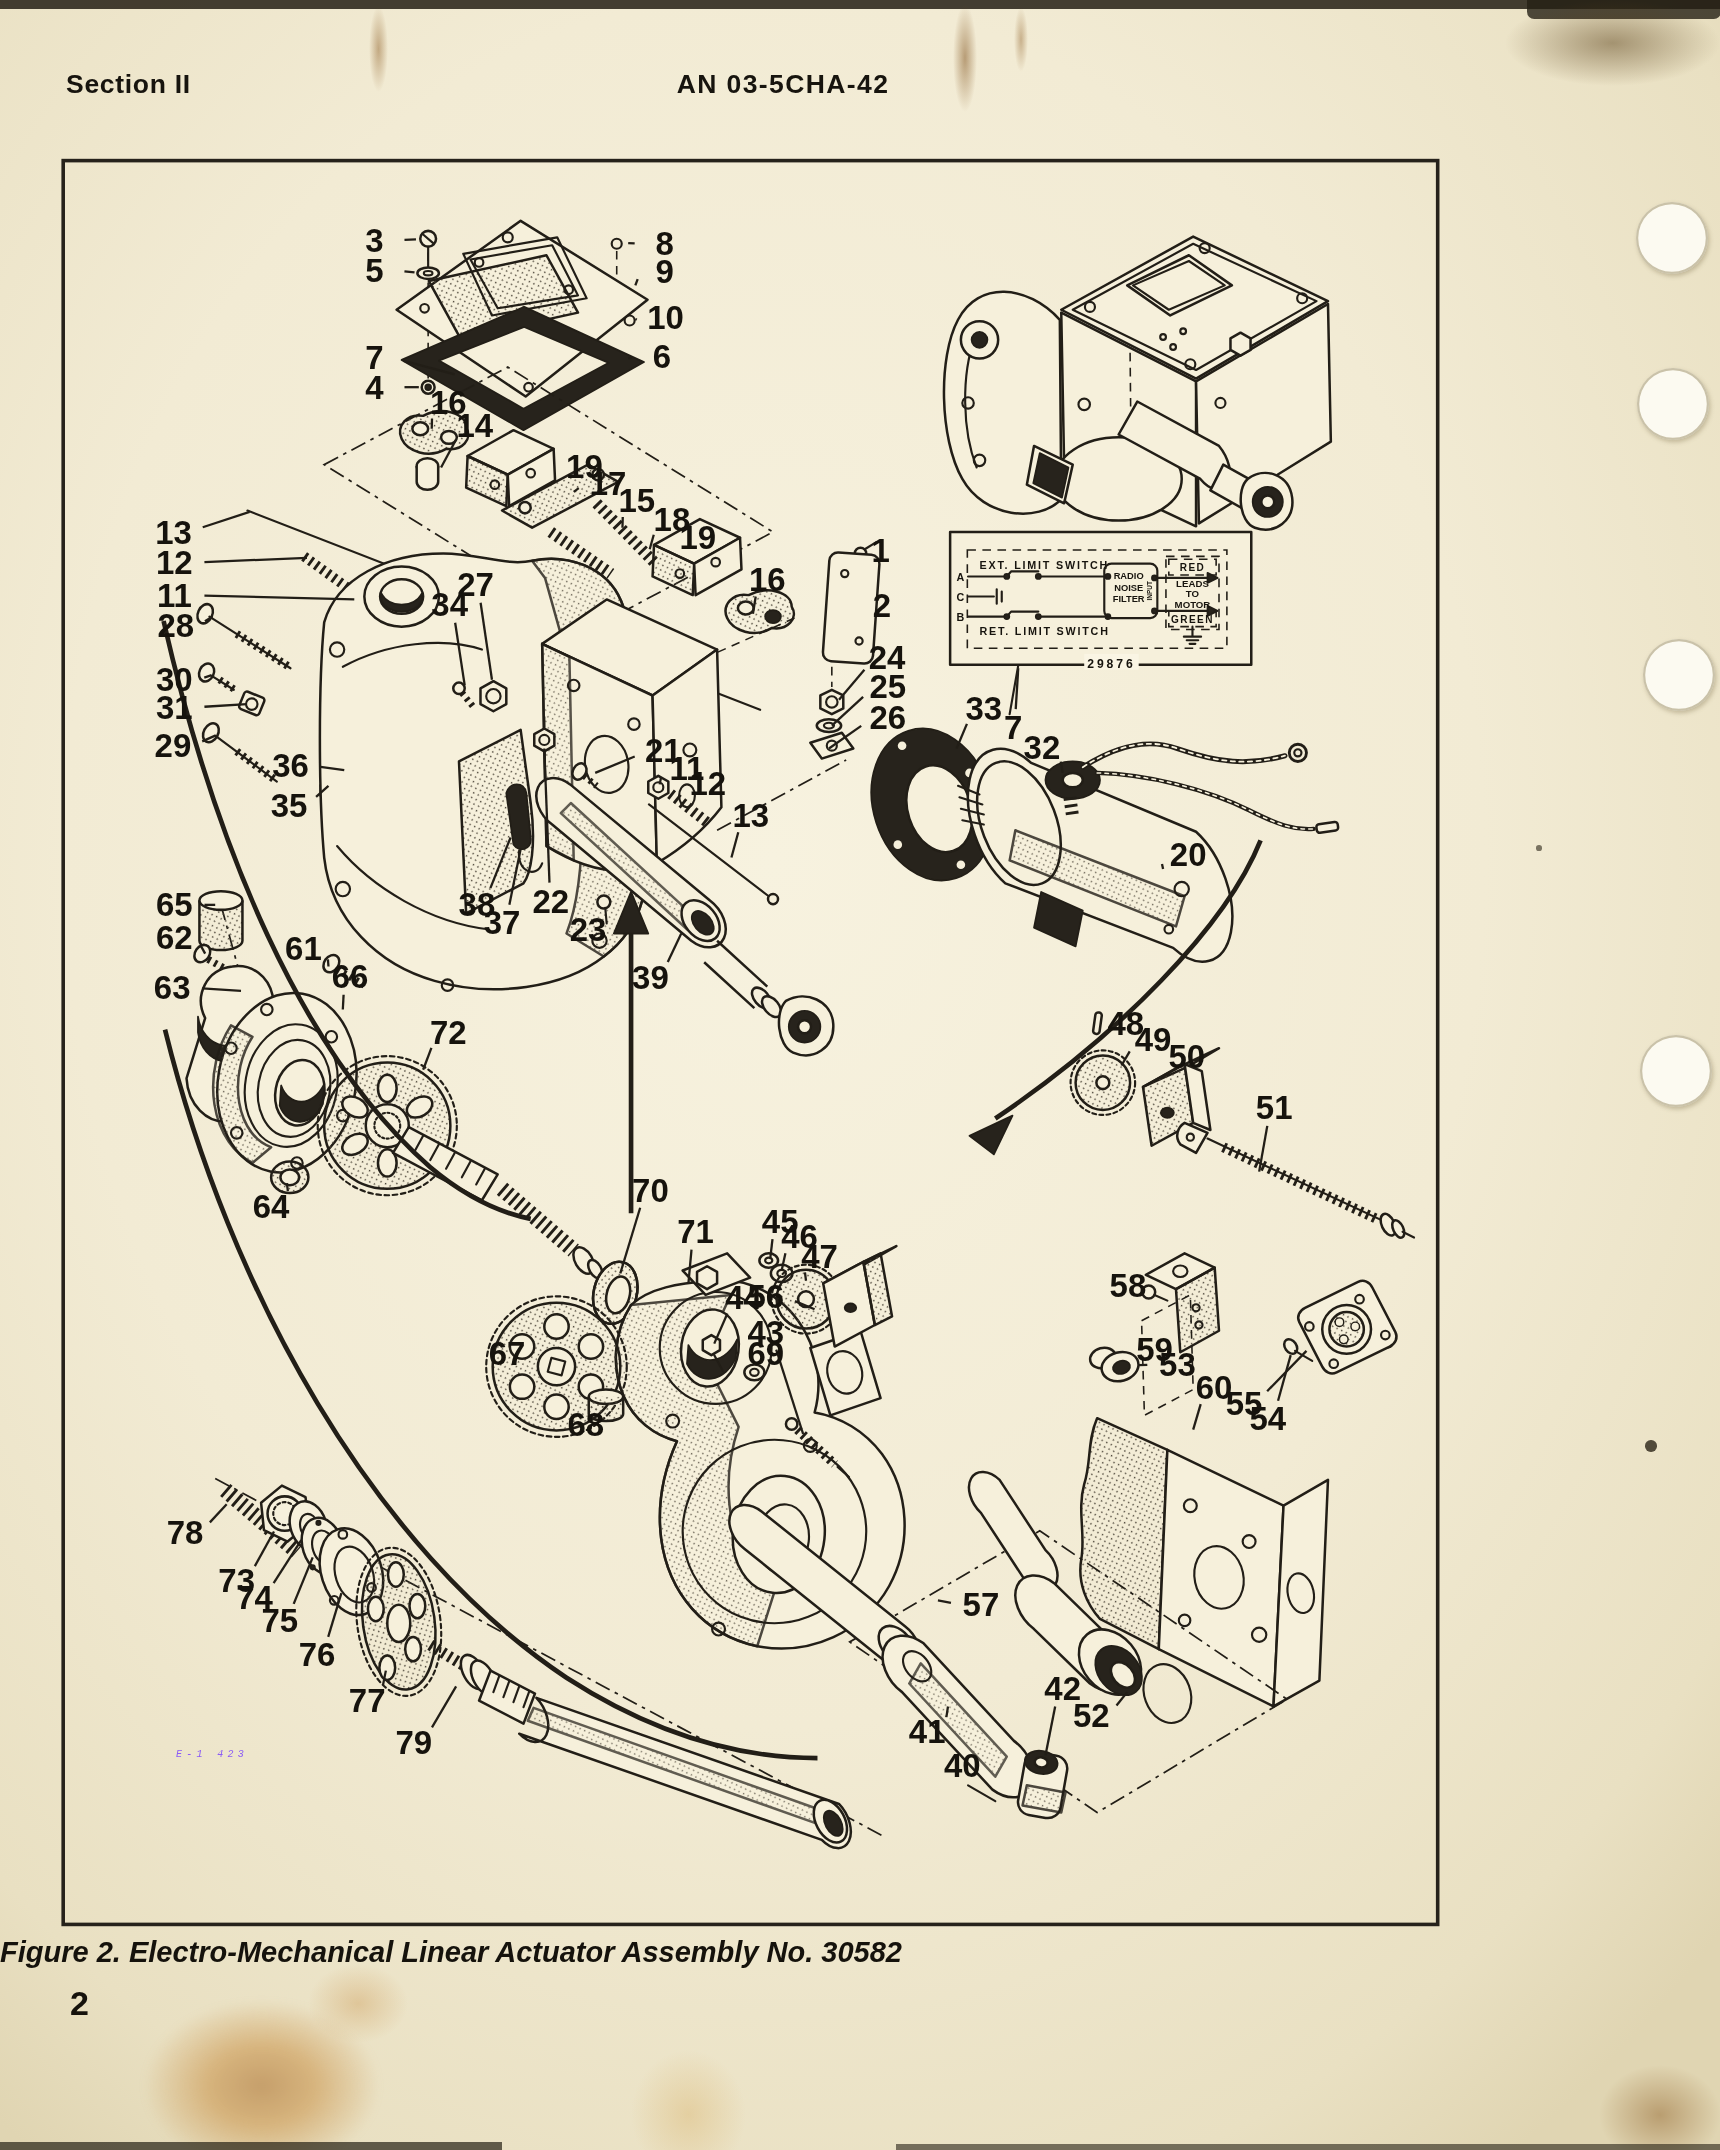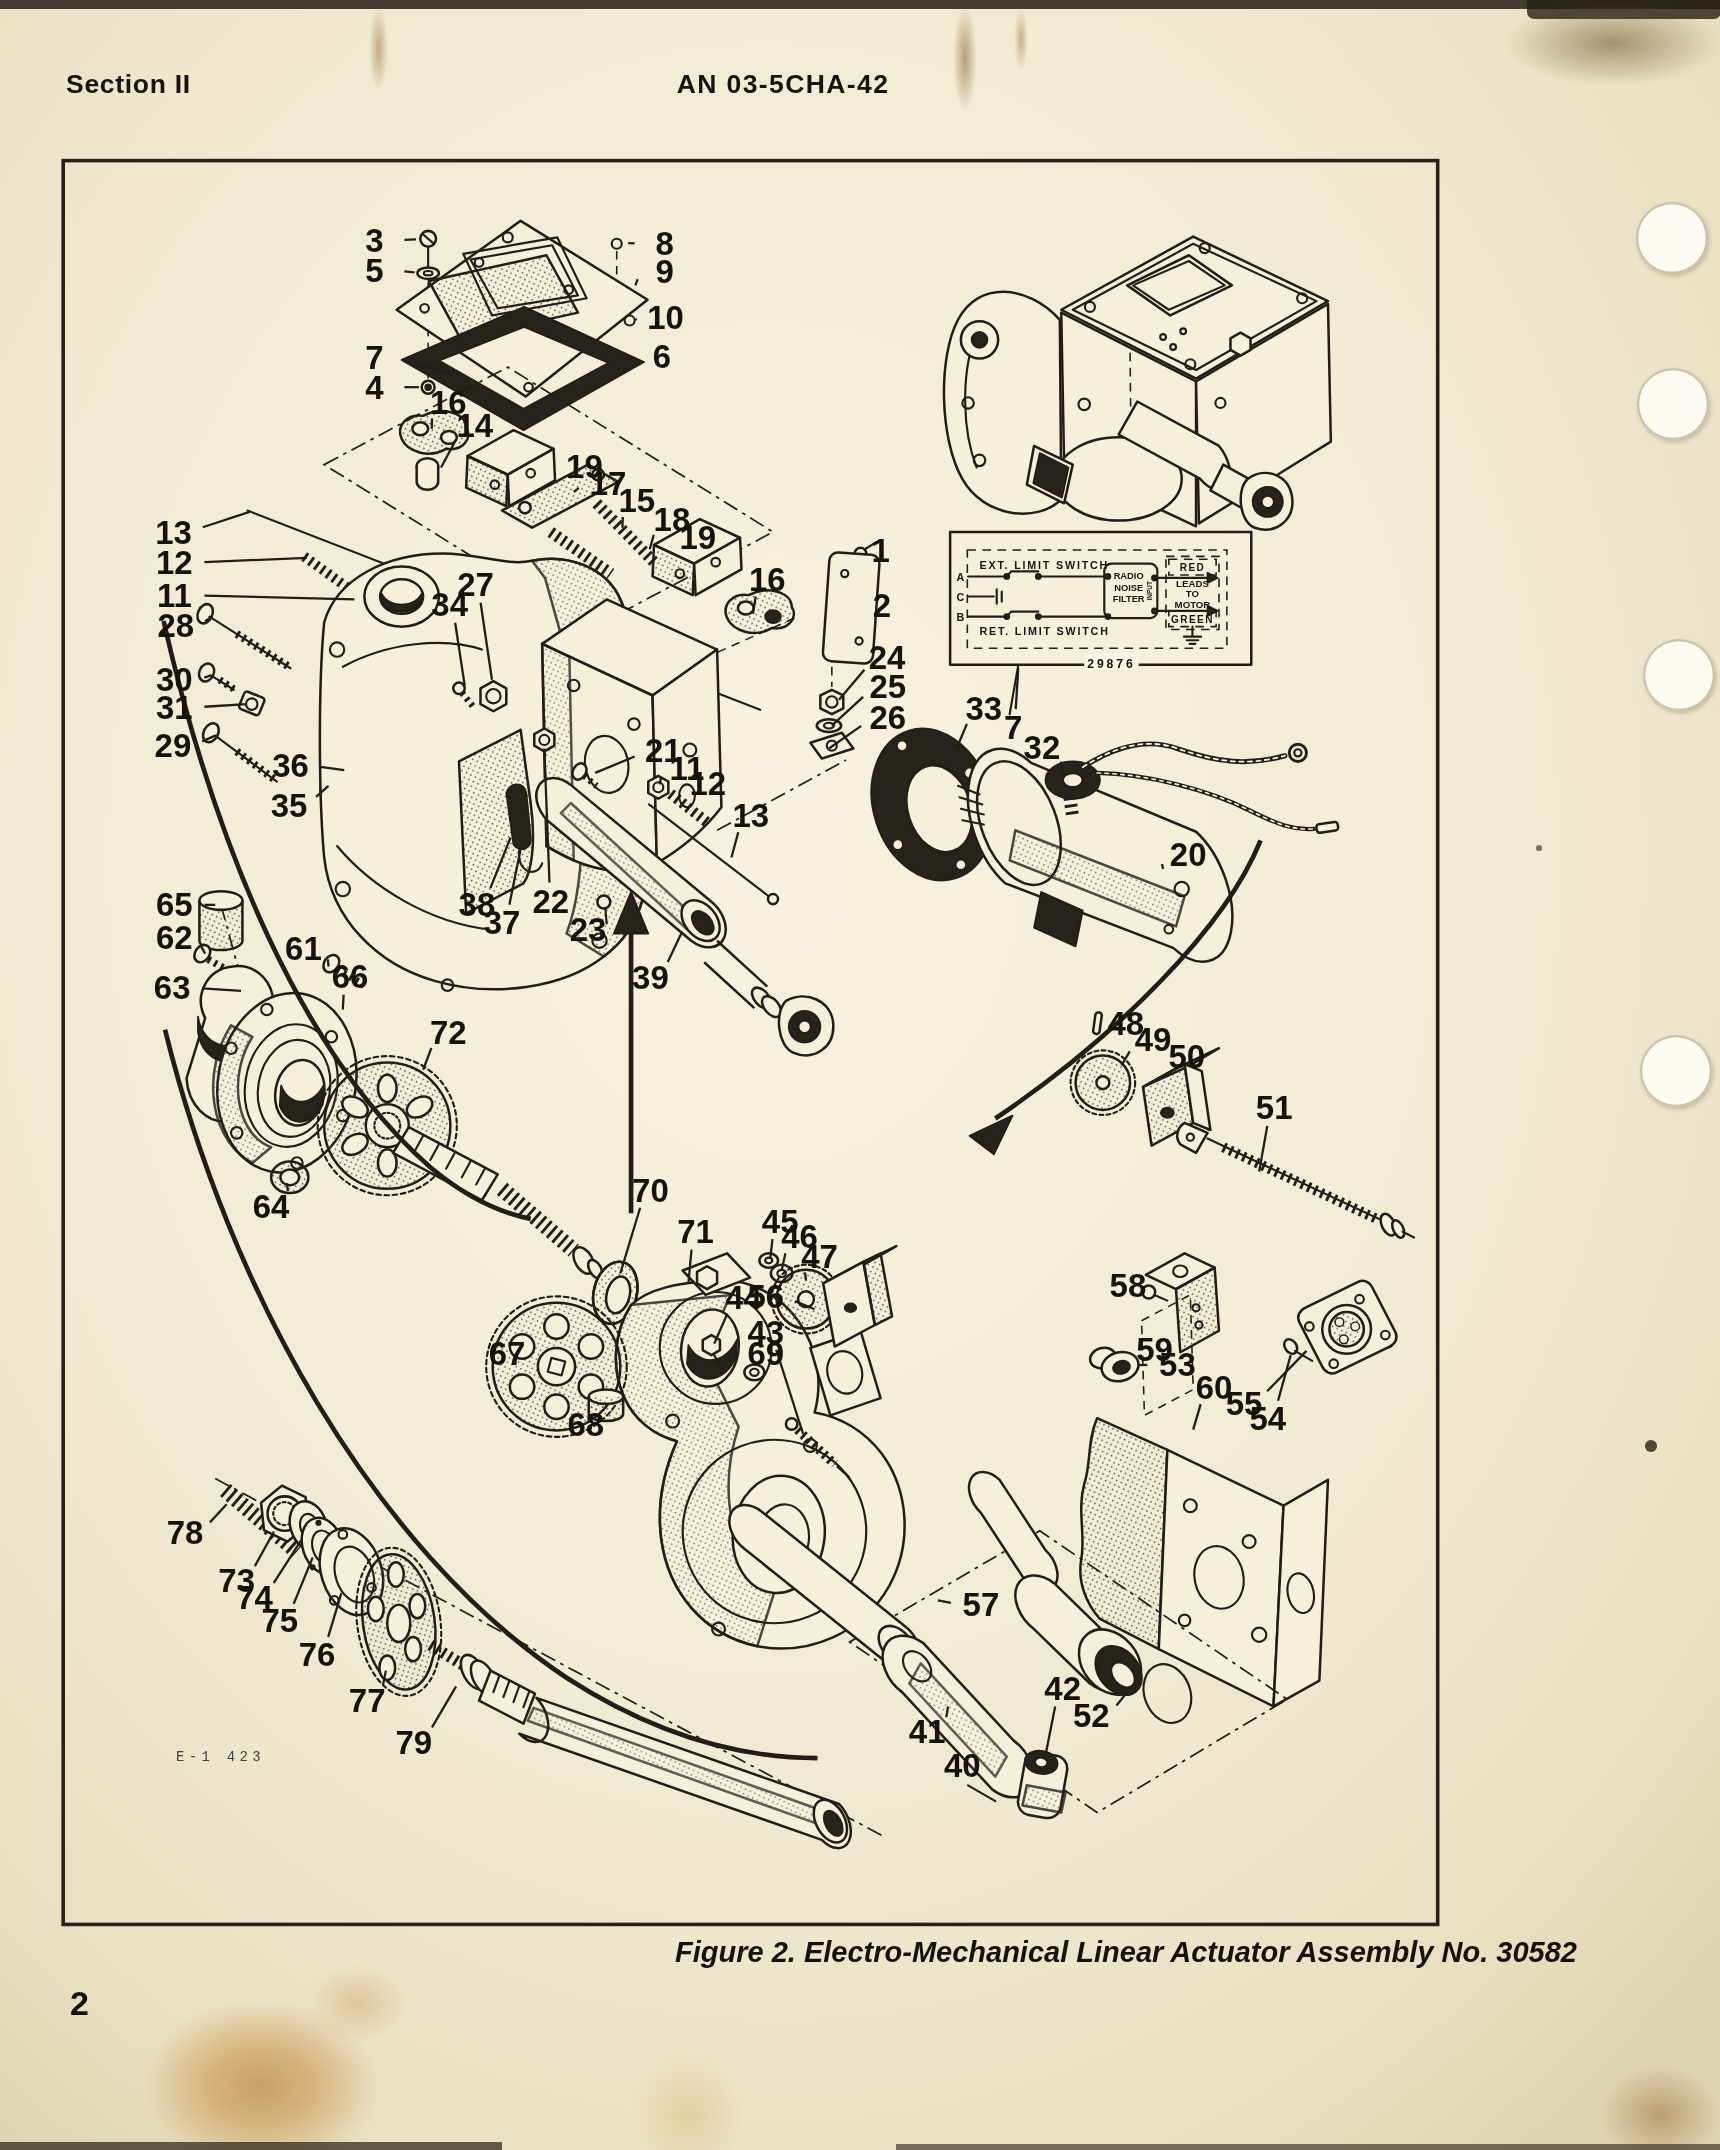--- a/index.html
+++ b/index.html
@@ -6,21 +6,21 @@
   body{
     width:1721px;height:2151px;position:relative;overflow:hidden;
     background:
       radial-gradient(ellipse 1290px 1577px at 45% 40%, #f7f2df 0%, #f2ebd4 55%, #e9e0c2 88%, #e0d5b2 100%);
     font-family:"Liberation Sans", sans-serif;color:#1d1a13;
   }
   .abs{position:absolute;}
   .hdr{font-weight:bold;font-size:26.5px;letter-spacing:0.7px;color:#17140e;}
   #caption{font-weight:bold;font-style:italic;font-size:29px;color:#15120c;}
   #page-number{font-weight:bold;font-size:34px;color:#15120c;}
-  #plate-code{font-family:"Liberation Mono",monospace;font-size:14px;letter-spacing:4.3px;color:#404040;}
+  #plate-code{font-family:"Liberation Mono",monospace;font-size:10px;letter-spacing:4.3px;color:#8b5cf6;font-style:italic;}
   .stain{position:absolute;border-radius:50%;pointer-events:none;}
   .punch{position:absolute;border-radius:50%;background:#fcfaf1;
          box-shadow:inset 0 0 0 2.2px rgba(160,148,110,.55), 1.4px 2.2px 4.3px rgba(120,105,70,.35);}
   svg text{font-family:"Liberation Sans",sans-serif;}
   .wtxt{font-weight:bold;fill:#17140e;}
 </style>
 </head>
 <body>
 
 <div class="stain" style="left:0;top:-4.3px;width:1721px;height:13px;border-radius:0;background:#241f14;opacity:.85;"></div>
@@ -37,21 +37,21 @@
 <div class="stain" style="left:896px;top:2144px;width:824px;height:7.2px;border-radius:0;background:#241f14;opacity:.6;"></div>
 <div class="punch" style="left:1636px;top:202px;width:72px;height:72px;"></div>
 <div class="punch" style="left:1637px;top:368px;width:72px;height:72px;"></div>
 <div class="punch" style="left:1643px;top:639px;width:72px;height:72px;"></div>
 <div class="punch" style="left:1640px;top:1035px;width:72px;height:72px;"></div>
 <div class="stain" style="left:1645px;top:1440px;width:11.5px;height:11.5px;background:#2a2316;opacity:.8;"></div>
 <div class="stain" style="left:1536px;top:845px;width:5.7px;height:5.7px;background:#2a2316;opacity:.6;"></div>
 
 <div class="abs hdr" style="left:66px;top:69px;">Section II</div>
 <div class="abs hdr" style="left:0;top:69px;width:1566px;text-align:center;letter-spacing:1.4px;">AN 03-5CHA-42</div>
-<div class="abs" id="caption" style="left:0;top:1936px;width:1577px;text-align:right;">Figure 2. Electro-Mechanical Linear Actuator Assembly No. 30582</div>
+<div class="abs" id="caption" style="left:0;top:1936px;width:1577px;text-align:left;">Figure 2. Electro-Mechanical Linear Actuator Assembly No. 30582</div>
 <div class="abs" id="page-number" style="left:70px;top:1984px;">2</div>
 <div class="abs" id="plate-code" style="left:176px;top:1749px;">E-1 423</div>
 
 <svg class="abs" style="left:0;top:0;" width="1721" height="2151" viewBox="0 0 2400 3000">
   <defs>
     <pattern id="dots" width="7" height="7" patternUnits="userSpaceOnUse" patternTransform="rotate(25)">
       <circle cx="2" cy="2" r="1.15" fill="#4d463a"></circle>
     </pattern>
   </defs>
   <style>

